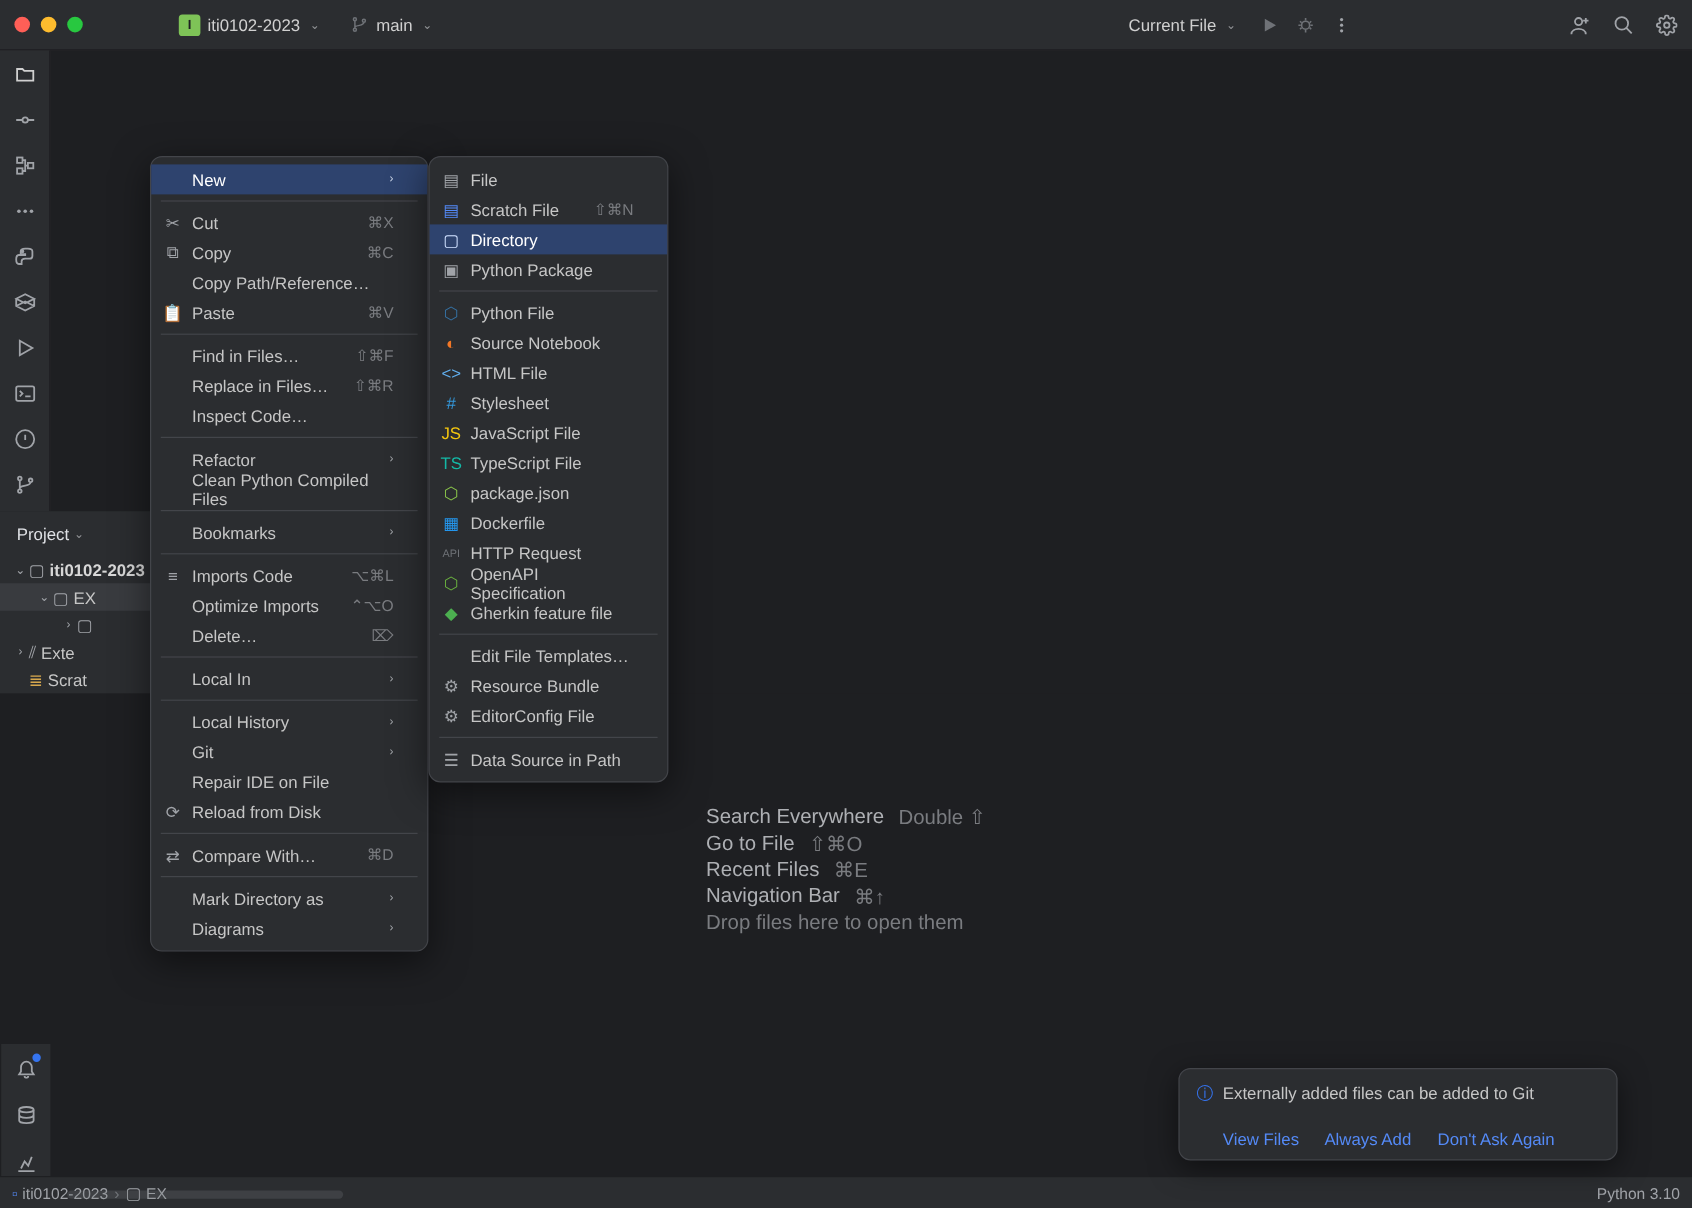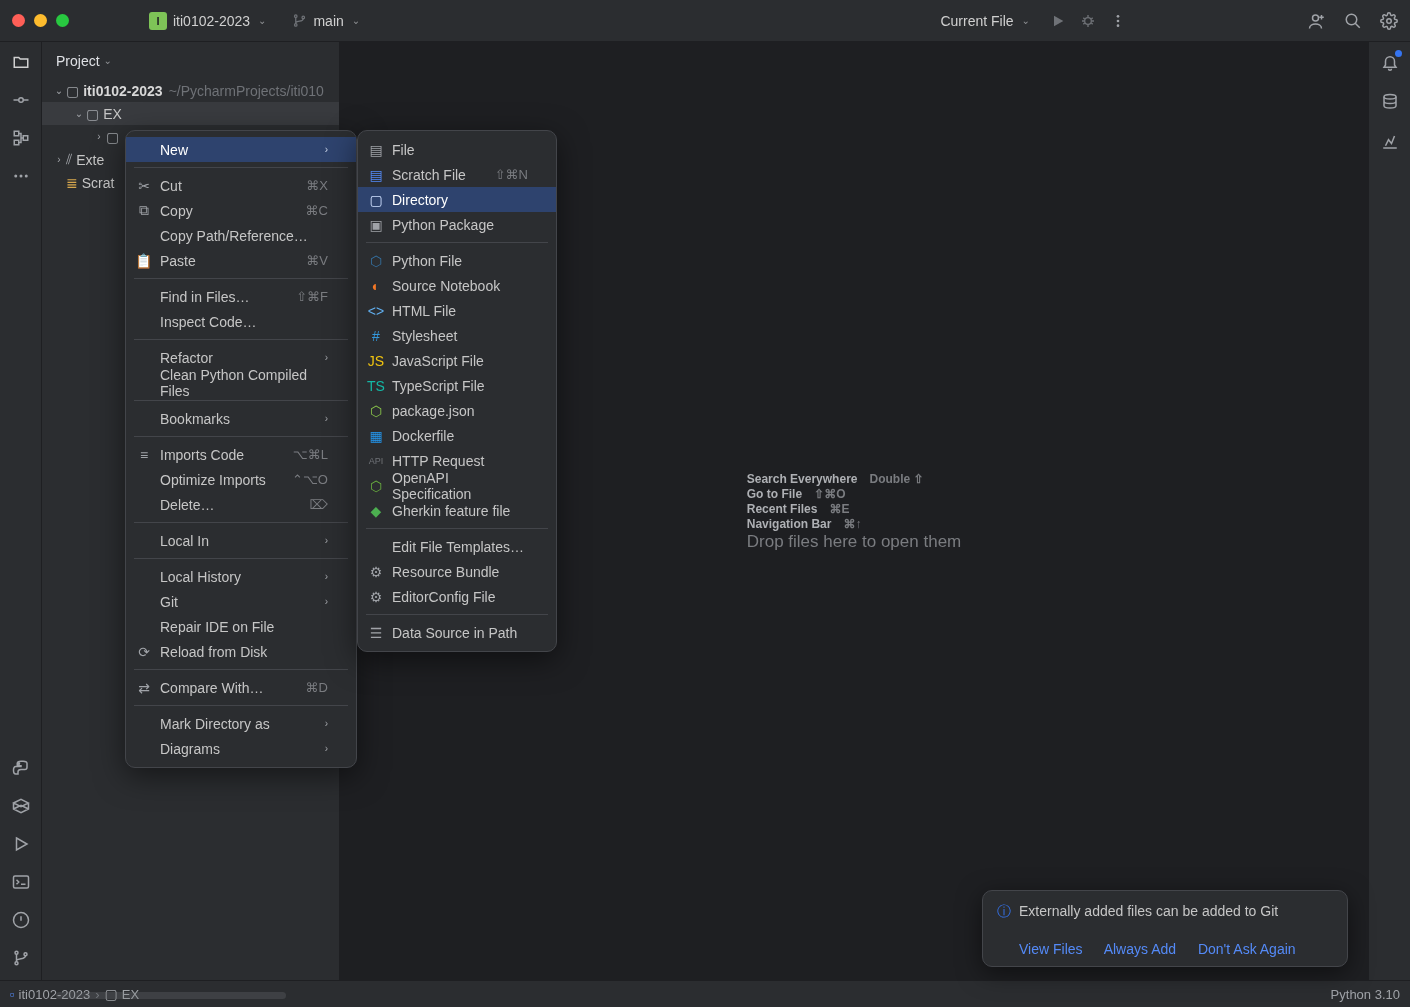--- a/index.html
+++ b/index.html
@@ -16,39 +16,39 @@
 }
 .dots { display: flex; gap: 9px; margin-right: 70px; }
 .dot { width: 13px; height: 13px; border-radius: 50%; }
 .dot.r { background: #ff5f57; } .dot.y { background: #febc2e; } .dot.g { background: #28c840; }
 .tb-btn { display: flex; align-items: center; gap: 6px; padding: 4px 10px; border-radius: 5px; cursor: default; color: #d0d0d0; }
 .proj-badge { width: 18px; height: 18px; background: #7ec357; border-radius: 3px; display: flex; align-items: center; justify-content: center; color: #1e1f22; font-size: 11px; font-weight: bold; }
 .title-bar .spacer { flex: 1; }
 .tb-icon { color: #6f7277; display: inline-flex; }
 .tb-icons-right { display: flex; gap: 18px; align-items: center; margin-left: 22px; }
 .chev { font-size: 10px; color: #8f9194; margin-left: 2px; }
-.main { display: flex; height: calc(100% - 42px - 27px); }
+.main { display: flex; height: calc(100% - 42px - 27px); flex-direction: column; }
 .left-rail { width: 42px; background: #2b2d30; display: flex; flex-direction: column; align-items: center; padding-top: 10px; gap: 18px; border-right: 1px solid #1e1f22; }
 .left-rail .btm { margin-top: auto; padding-bottom: 12px; display: flex; flex-direction: column; gap: 18px; align-items: center; }
 .rail-icon { color: #a0a3a8; width: 20px; height: 20px; display: flex; align-items: center; justify-content: center; position: relative; }
 .rail-icon.active { color: #d0d0d0; }
 .project-pane { width: 298px; background: #2b2d30; border-right: 1px solid #1e1f22; display:flex; flex-direction:column;}
 .pane-head { height: 37px; display: flex; align-items: center; padding: 0 14px; color: #dfe1e5; font-weight: 500; }
 .tree { flex:1; overflow:hidden; }
 .tree-row { display: flex; align-items: center; height: 23px; font-size: 14px; color: #c6c6c6; white-space: nowrap; }
 .tree-row.sel { background: #393b3f; }
 .tri { font-size: 10px; width: 14px; display: inline-block; text-align:center; color: #a0a3a8;}
 .fold { color:#a0a3a8; margin-right:4px; font-size:14px;}
 .muted { color: #6f7277; margin-left: 6px; }
 .editor { flex: 1; background: #1e1f22; position: relative; display:flex; align-items:center; justify-content:center; }
 .hints { color: #7a7c80; }
-.hints .row { display:flex; margin: 1px 0; font-size: 12px; font-weight: bold;}
+.hints .row { display:flex; margin: 1px 0; font-size: 17px;}
 .hints .lbl { color:#aeb0b4;}
 .hints .kb { color:#7a7c80; margin-left:12px;text-align:center;}
-.drop-line{ color:#7a7c80; font-size:17px;text-align:center;}
+.drop-line{ color:#7a7c80; font-size:17px;}
 .right-rail { width: 42px; background: #2b2d30; display: flex; flex-direction: column; align-items: center; padding-top: 10px; gap: 20px; border-left: 1px solid #1e1f22;}
 .rail-icon .blue-dot { position:absolute; top:-2px; right:-2px; width:7px; height:7px; border-radius:50%; background:#3574f0;}
 .status-bar { height: 27px; background: #2b2d30; display:flex; align-items:center; padding:0 10px; font-size:13px; color:#a0a3a8; border-top:1px solid #1e1f22;}
 .status-bar .spacer{flex:1;}
 .bc-chev{ margin: 0 5px; color:#6f7277;}
 .ctx-menu { position:absolute; background:#2b2d30; border:1px solid #43454a; border-radius: 10px; box-shadow: 0 8px 30px rgba(0,0,0,.5); padding: 6px 0; z-index: 10;}
 .ctx1{ left:125px; top:130px; width:232px;}
 .ctx2{ left:357px; top:130px; width:200px;}
 .mi { height:25px; display:flex; align-items:center; padding: 0 28px 0 34px; color:#c6c6c6; position:relative; font-size:14px;}
 .mi.sel { background:#2e436e; color:#fff;}
@@ -315,20 +315,24 @@
       <span class="li">📋</span>
       <span>Paste</span>
       <span class="sc">⌘V</span>
     </div>
   <div class="sep"></div>
   <div class="mi">
       <span>Find in Files…</span>
       <span class="sc">⇧⌘F</span>
     </div>
   <div class="mi">
+      <span>Replace in Files…</span>
+      <span class="sc">⇧⌘R</span>
+    </div>
+  <div class="mi">
       <span>Inspect Code…</span>
     </div>
   <div class="sep"></div>
   <div class="mi">
       <span>Refactor</span>
       <span class="ar">›</span>
     </div>
   <div class="mi">
       <span>Clean Python Compiled Files</span>
     </div>

